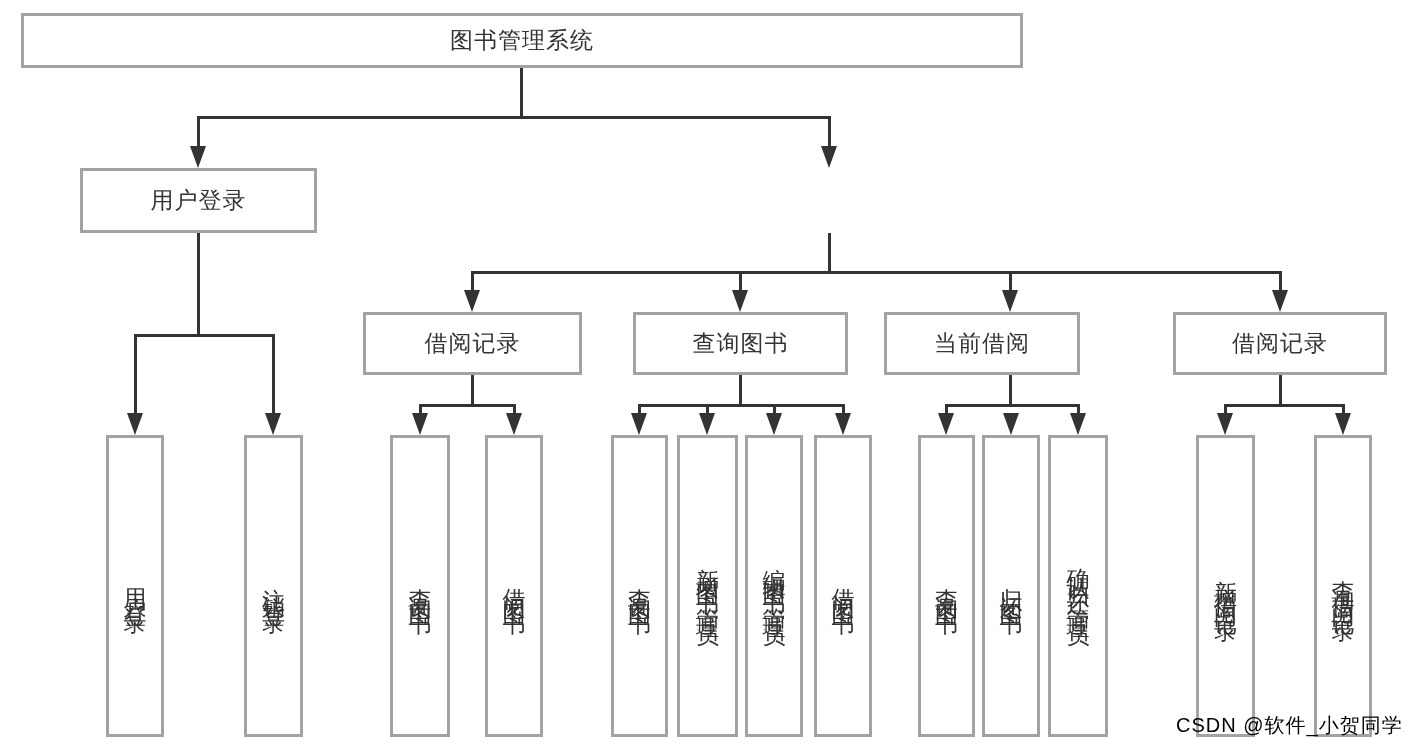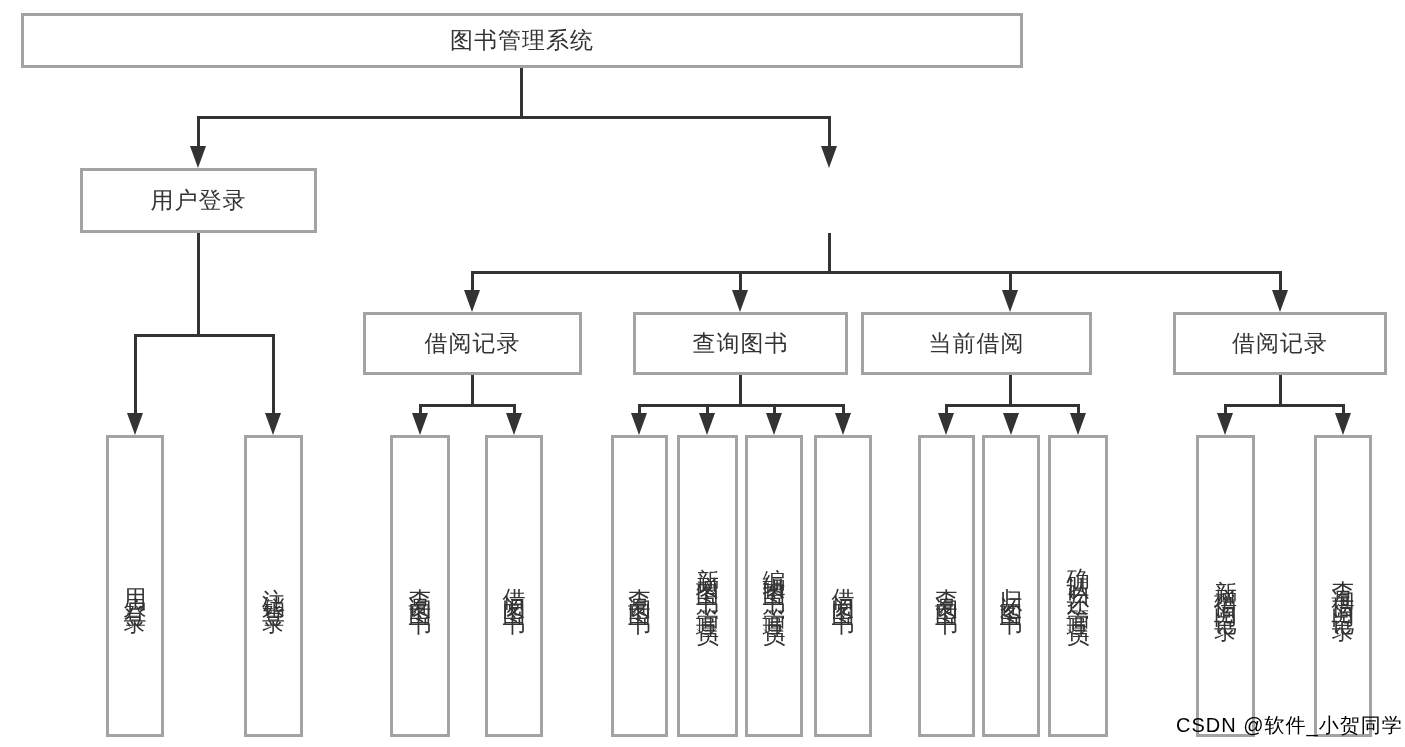--- a/index.html
+++ b/index.html
@@ -98,21 +98,21 @@
   <div class="box hbox" style="left:80px;top:168px;width:237px;height:65px">
     <span class="label">用户登录</span>
   </div>
 
   <div class="box hbox" style="left:363px;top:312px;width:219px;height:63px">
     <span class="label">借阅记录</span>
   </div>
   <div class="box hbox" style="left:633px;top:312px;width:215px;height:63px">
     <span class="label">查询图书</span>
   </div>
-  <div class="box hbox" style="left:861px;top:312px;width:231px;height:63px">
+  <div class="box hbox" style="left:884px;top:312px;width:196px;height:63px">
     <span class="label">当前借阅</span>
   </div>
   <div class="box hbox" style="left:1173px;top:312px;width:214px;height:63px">
     <span class="label">借阅记录</span>
   </div>
 
   <div class="box vbox" style="left:106px;top:435px;width:58px;height:302px">
     <span class="label">用户登录</span>
   </div>
   <div class="box vbox" style="left:244px;top:435px;width:59px;height:302px">

